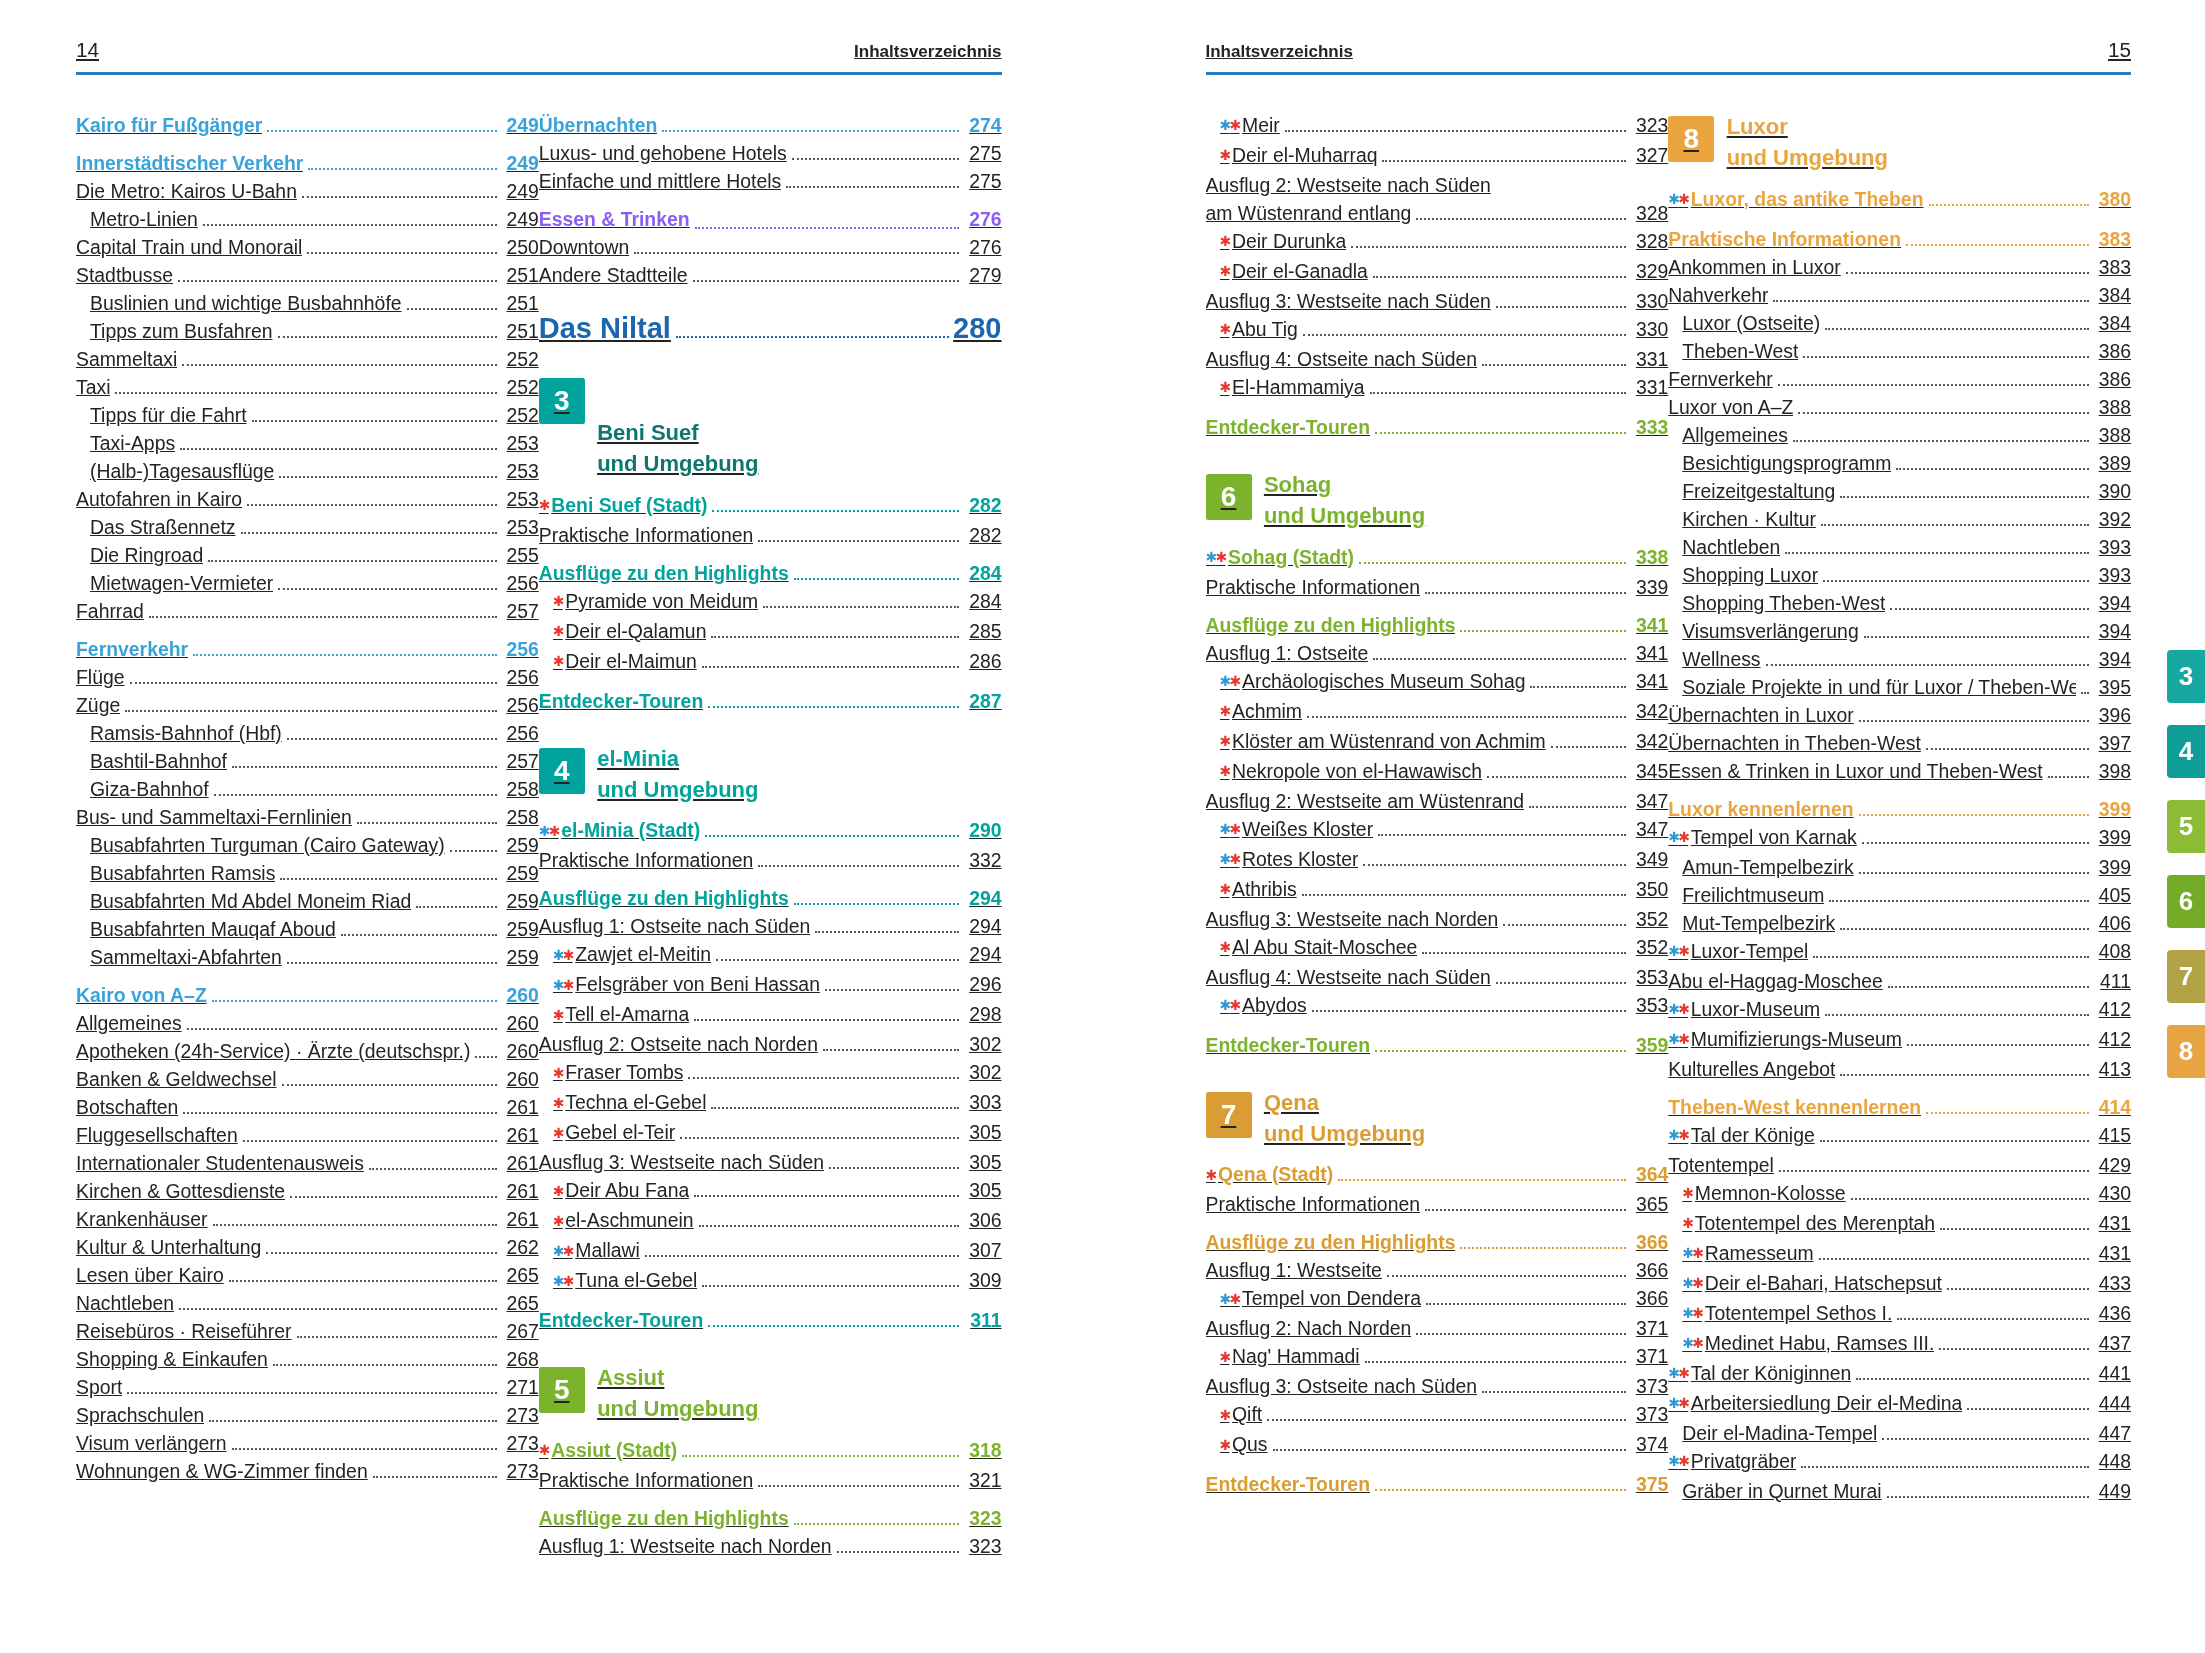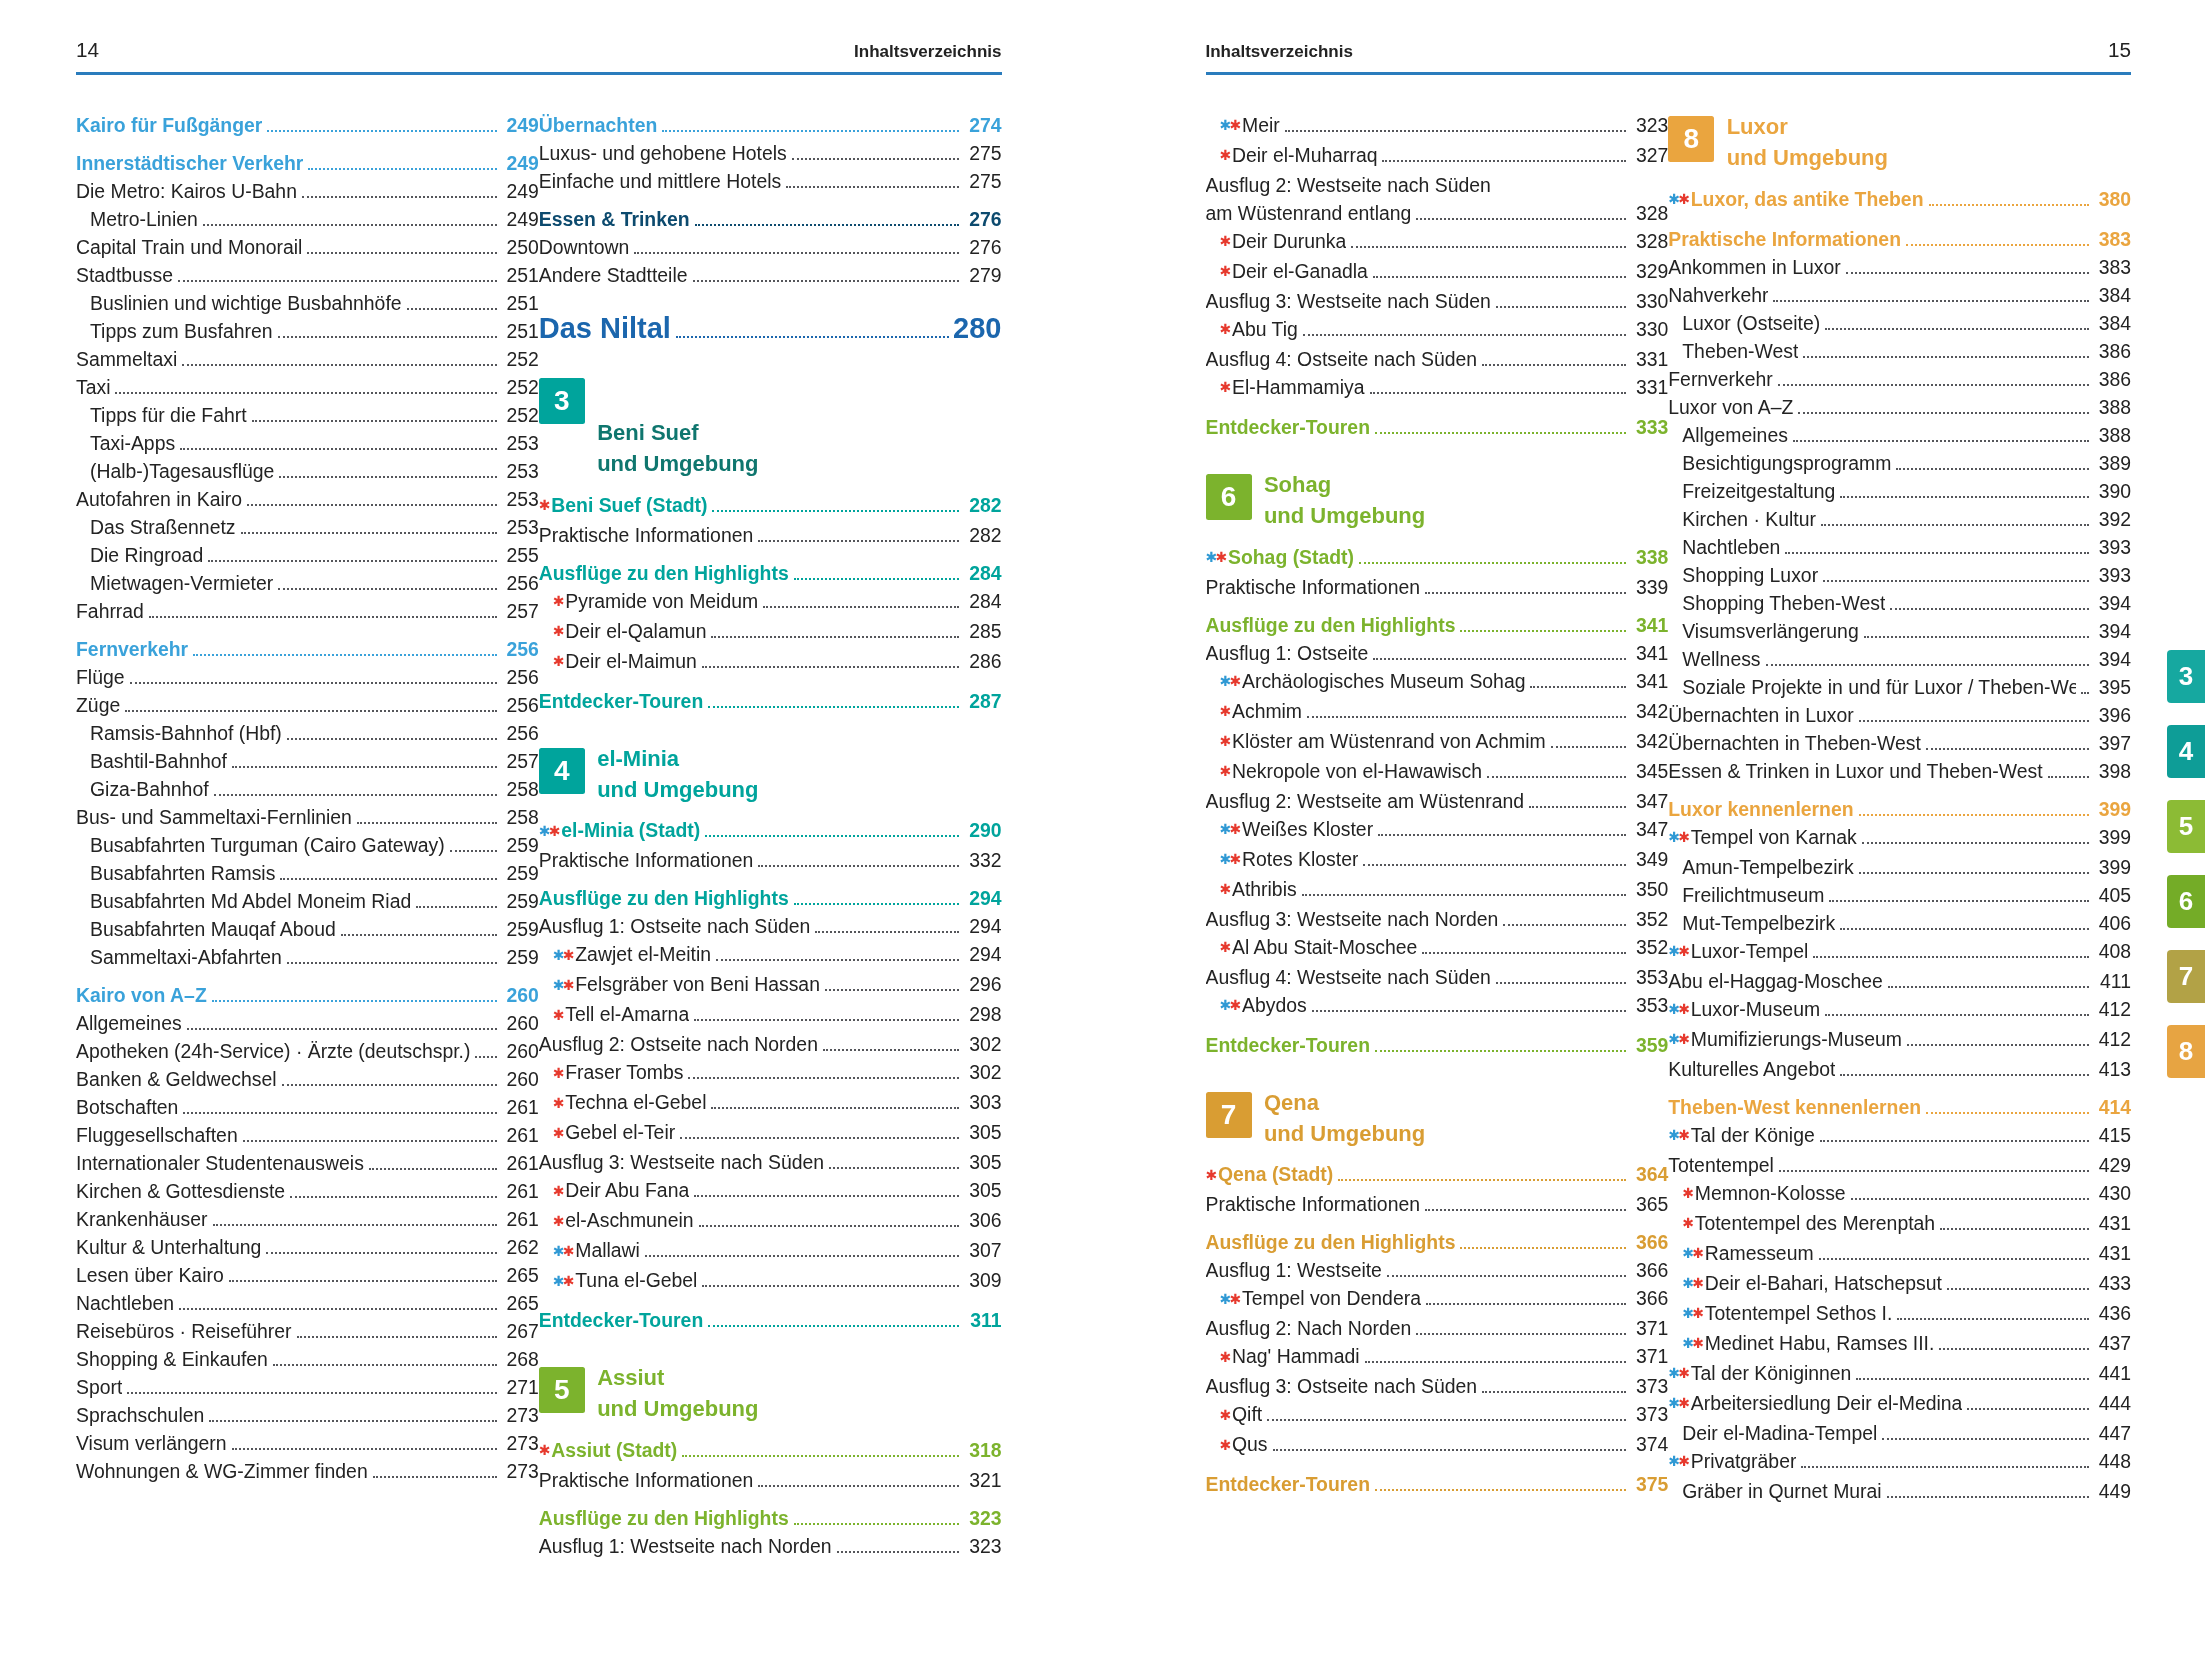--- a/index.html
+++ b/index.html
@@ -4,21 +4,21 @@
 <style>
   * { margin:0; padding:0; box-sizing:border-box; }
   html,body { width:2205px; height:1654px; }
   body {
     background:#ffffff;
     font-family:"Liberation Sans","DejaVu Sans",sans-serif;
     color:#232323;
     position:relative;
     overflow:hidden;
   }
-  .sheet { display:flex; width:100%; height:100%; }
+  .sheet { display:flex; width:100%; height:100%;text-decoration:underline; }
   .page { width:50%; padding-top:38px; }
   .page.left  { padding-left:76px;  padding-right:101px; }
   .page.right { padding-left:103px; padding-right:74px; }
 
   .pghead {
     display:flex; justify-content:space-between; align-items:baseline;
     border-bottom:3.3px solid #2a7cbd; padding-bottom:10px;
   }
   .pnum   { font-size:20.7px; }
   .ptitle { font-size:17px; font-weight:700; }
@@ -320,21 +320,21 @@
           <div class="row">
             <span class="lbl"><span class="txt">Luxus- und gehobene Hotels</span></span>
             <span class="dots"></span>
             <span class="pg">275</span>
           </div>
           <div class="row">
             <span class="lbl"><span class="txt">Einfache und mittlere Hotels</span></span>
             <span class="dots"></span>
             <span class="pg">275</span>
           </div>
-          <div class="row hd" style="color: #0c4a6e;">
+          <div class="row hd" style="color: #8b5cf6; align-items: flex-end;">
             <span class="lbl"><span class="txt">Essen &amp; Trinken</span></span>
             <span class="dots"></span>
             <span class="pg">276</span>
           </div>
           <div class="row">
             <span class="lbl"><span class="txt">Downtown</span></span>
             <span class="dots"></span>
             <span class="pg">276</span>
           </div>
           <div class="row">

